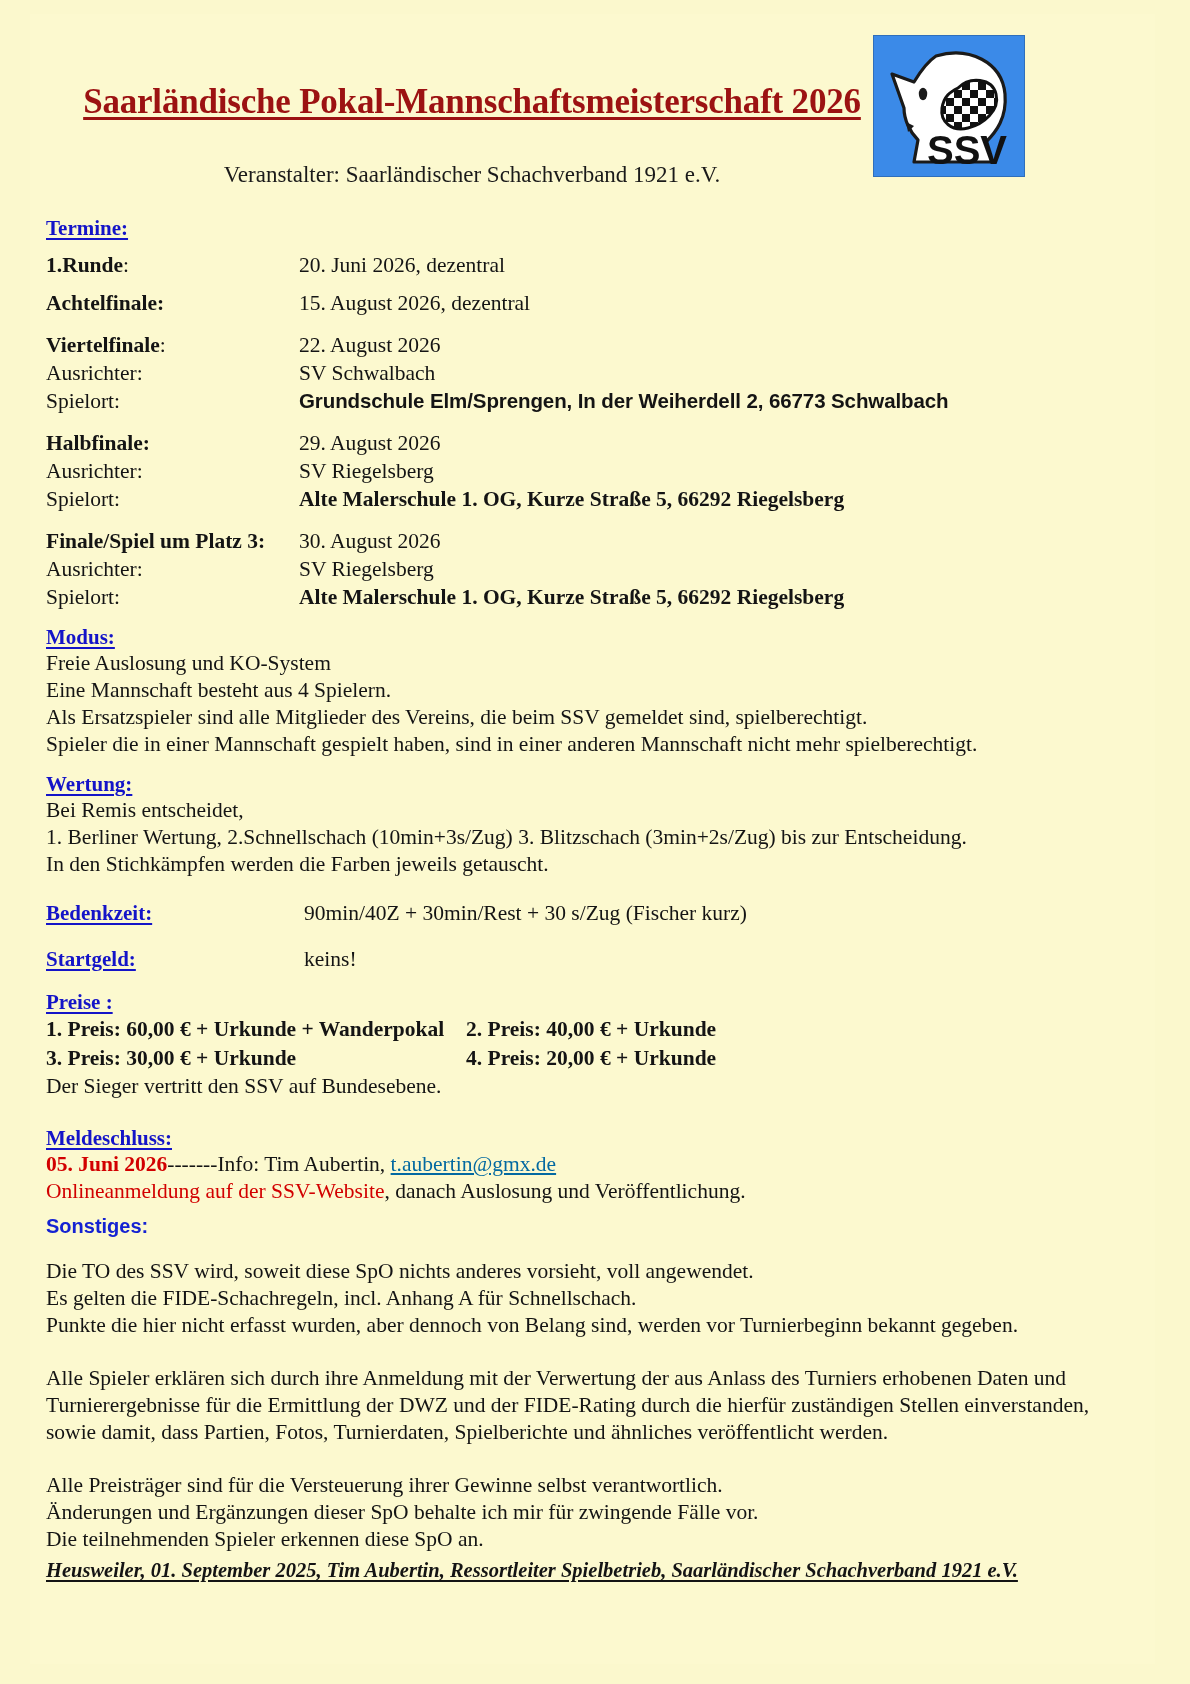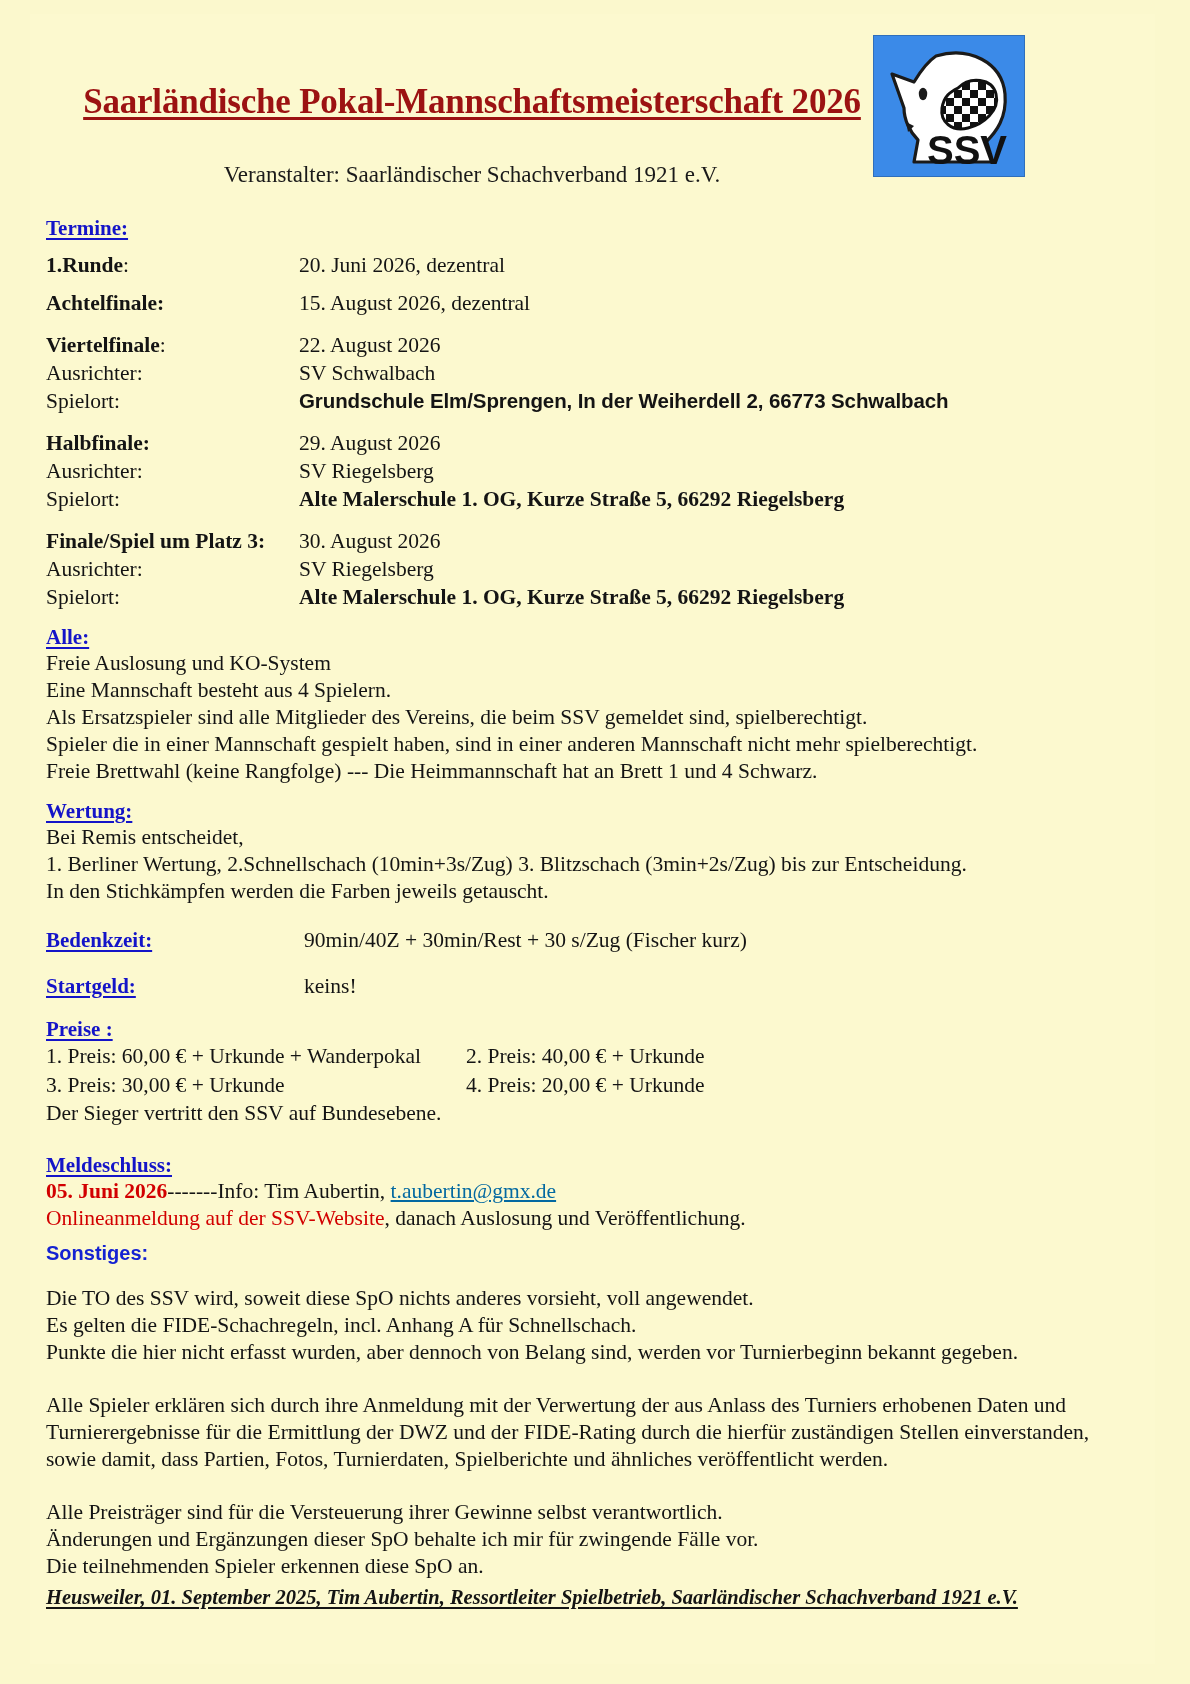--- a/index.html
+++ b/index.html
@@ -136,20 +136,21 @@
   .kv .k { width: 258px; flex: 0 0 258px; }
   .kv .v { font-size: 21.5px; color: #141414; }
 
   
   .prize-row {
     display: flex;
     font-size: 21.5px;
     line-height: 29px;
     color: #141414;
     white-space: nowrap;
+    font-weight: bold;
   }
   .prize-row .p1 { width: 420px; flex: 0 0 420px; }
 
   
   .red-bold { color: #d20000; font-weight: bold; }
   .red { color: #d20000; }
   .maillink {
     color: #0369a1;
     text-decoration: underline;
     text-underline-offset: 2px;
@@ -291,26 +292,25 @@
           <div class="row">
             <div class="lbl">Spielort:</div>
             <div class="val addr-serif">Alte Malerschule 1. OG, Kurze Straße 5, 66292 Riegelsberg</div>
           </div>
         </div>
       </div>
 
       <div class="gap-14"></div>
 
       <div>
-        <div><span class="blue-head">Alle:</span></div>
+        <div><span class="blue-head">Modus:</span></div>
         <div class="body-line">Freie Auslosung und KO-System</div>
         <div class="body-line">Eine Mannschaft besteht aus 4 Spielern.</div>
         <div class="body-line">Als Ersatzspieler sind alle Mitglieder des Vereins, die beim SSV gemeldet sind, spielberechtigt.</div>
         <div class="body-line">Spieler die in einer Mannschaft gespielt haben, sind in einer anderen Mannschaft nicht mehr spielberechtigt.</div>
-        <div class="body-line">Freie Brettwahl (keine Rangfolge) --- Die Heimmannschaft hat an Brett 1 und 4 Schwarz.</div>
       </div>
 
       <div class="gap-14"></div>
 
       <div>
         <div><span class="blue-head">Wertung:</span></div>
         <div class="body-line">Bei Remis entscheidet,</div>
         <div class="body-line">1. Berliner Wertung, 2.Schnellschach (10min+3s/Zug) 3. Blitzschach (3min+2s/Zug) bis zur Entscheidung.</div>
         <div class="body-line">In den Stichkämpfen werden die Farben jeweils getauscht.</div>
       </div>

